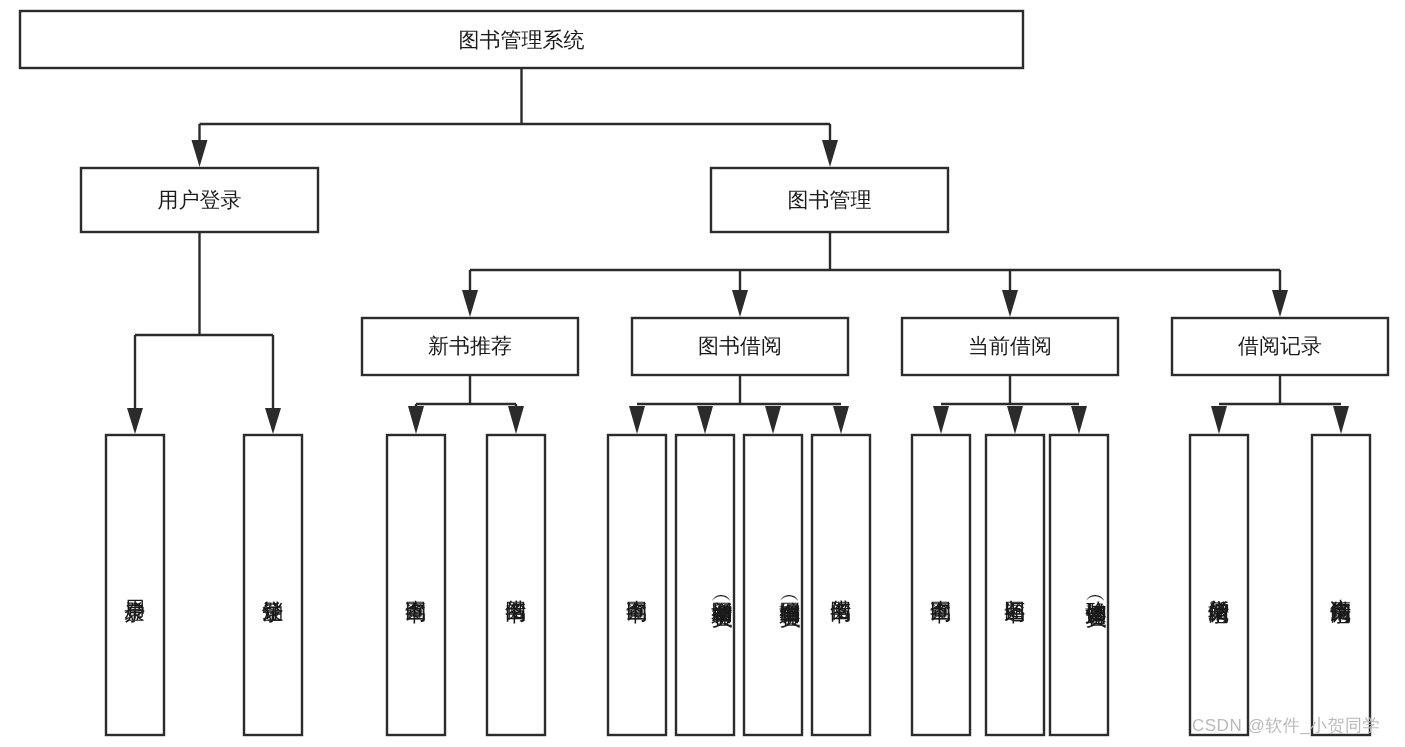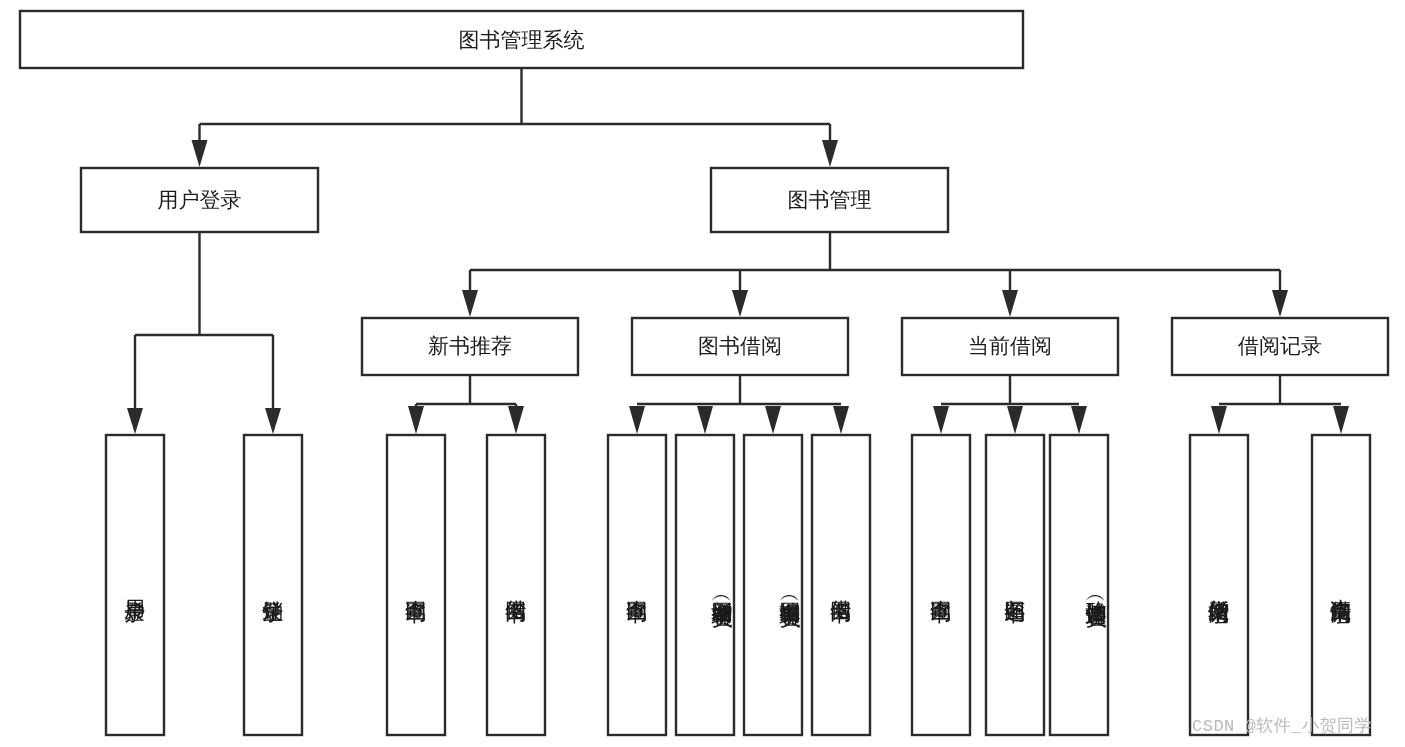--- a/index.html
+++ b/index.html
@@ -59,21 +59,21 @@
     font-family: "Liberation Sans", "DejaVu Sans", sans-serif;
     font-size: 21px;
     line-height: 1.12;
     color: #1a1a1a;
     letter-spacing: 1px;
     white-space: nowrap;
     pointer-events: none;
   }
   .watermark {
     position: absolute;
-    font-family: Liberation Mono, monospace;
+    font-family: Liberation Sans, sans-serif;
     font-size: 17px;
     color: #b9b9b9;
     letter-spacing: 0.5px;
     white-space: nowrap;
   }
 </style>
 </head>
 <body>
 
 <div id="diagram-root">

